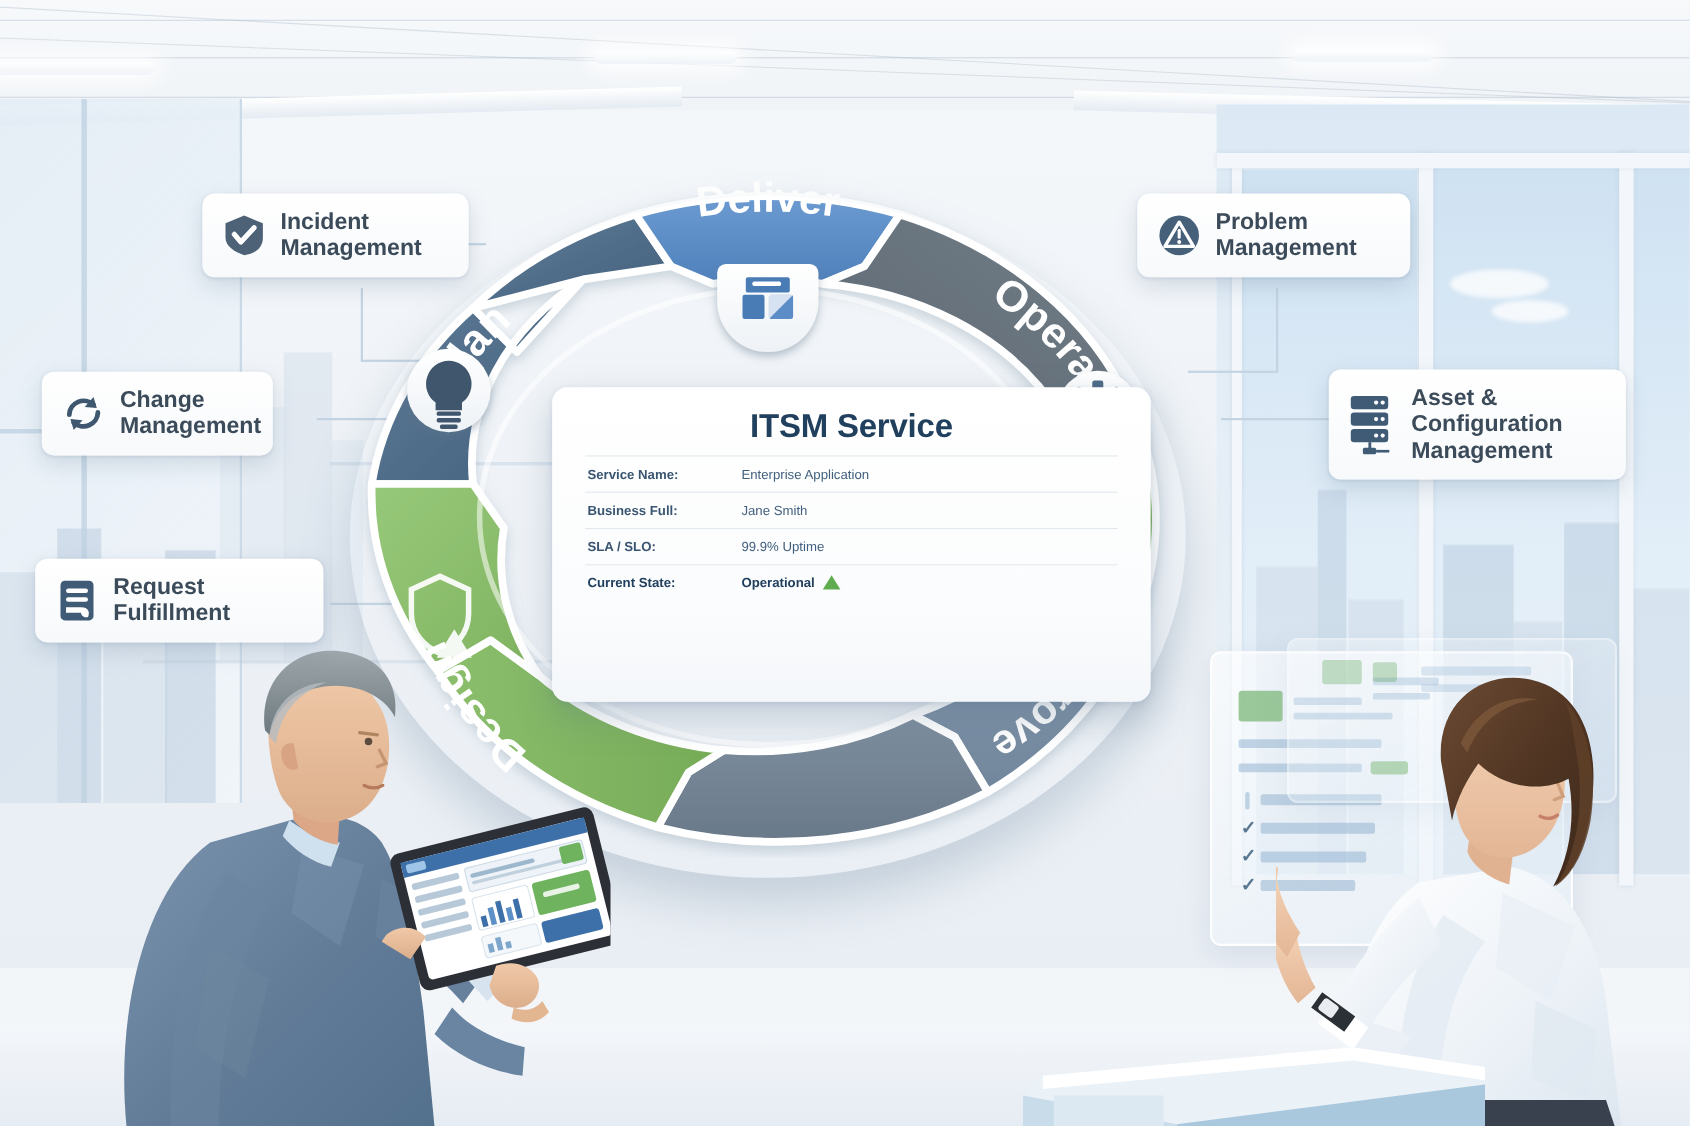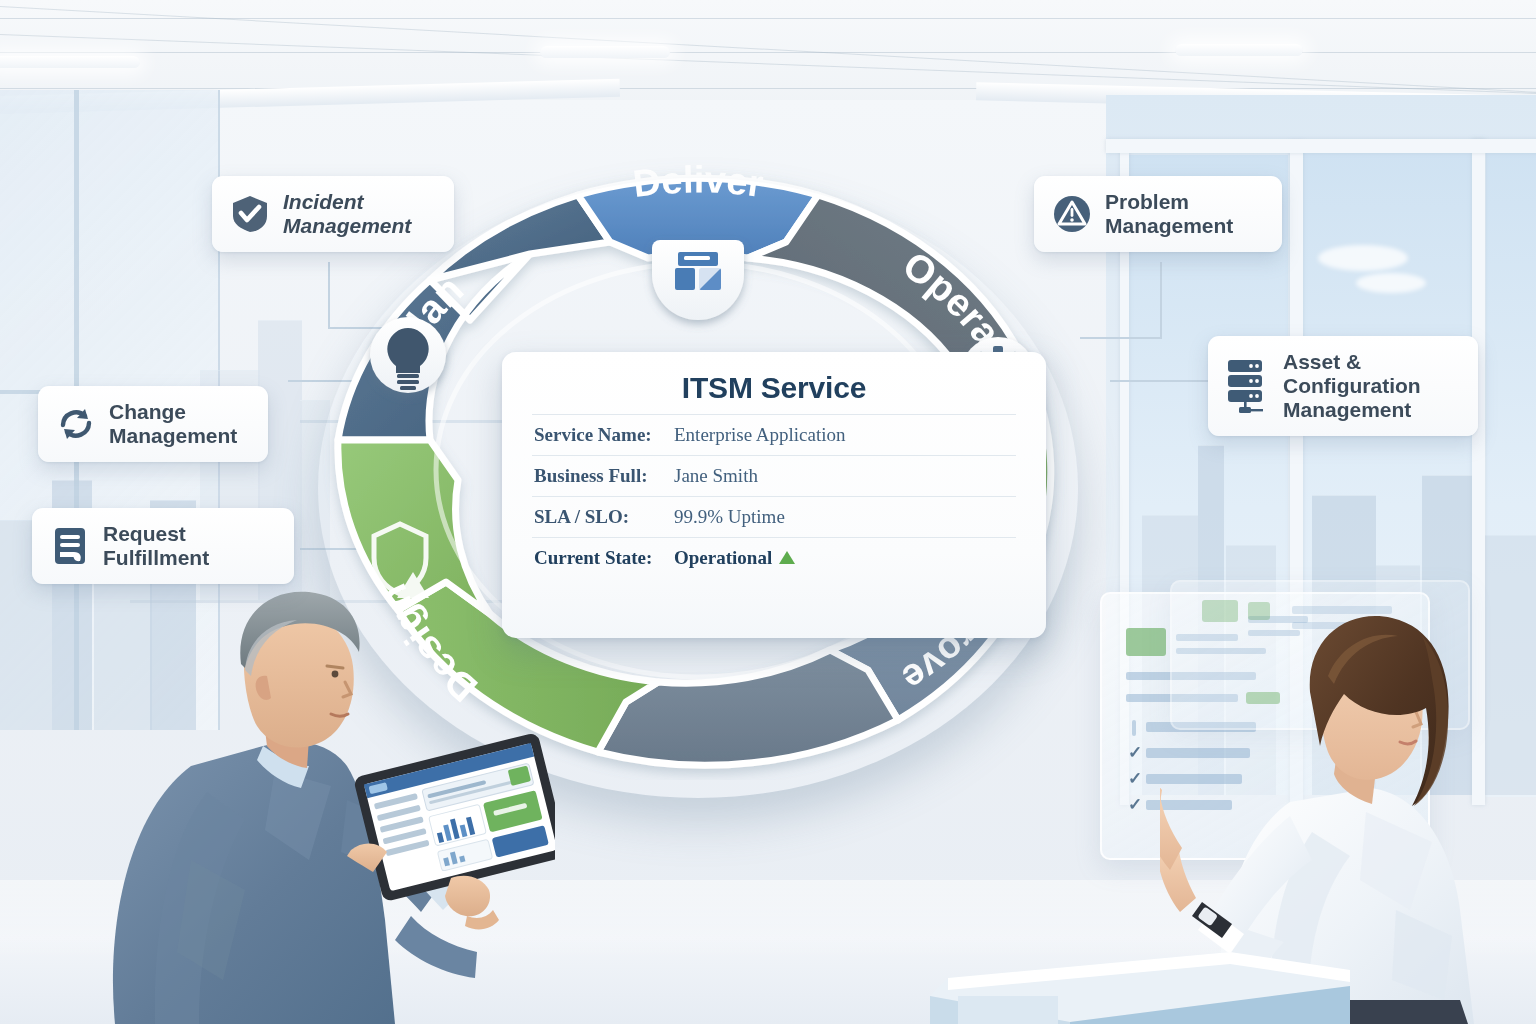--- a/index.html
+++ b/index.html
@@ -70,22 +70,22 @@
     box-shadow:0 14px 34px rgba(90,115,140,.28), 0 2px 6px rgba(90,115,140,.16);
     padding:20px 30px 16px 30px;
   }
   .card-title { text-align:center; font-size:30px; font-weight:bold; color:#21405e;
     letter-spacing:-.2px; line-height:1.05; }
   .card-sub { display:flex; align-items:center; justify-content:center; gap:12px;
     margin-top:6px; font-size:16px; color:#4e6681; white-space:nowrap; }
   .card-sub .rule { width:54px; height:1px; background:#b9c8d6; flex:none; }
   .card-sub b { color:#2b4a68; font-weight:bold; }
   .rows { margin-top:10px; }
-  .row { display:flex; align-items:center; border-top:1px solid #e1e8ee;
-    padding:9px 2px 9px 2px; font-size:19px;font-family:Liberation Serif, serif; }
+  .row { display:flex; align-items:flex-start; border-top:1px solid #e1e8ee;
+    padding:9px 2px 9px 2px; font-size:12px; }
   .row .k { font-weight:bold; color:#3a5571; width:140px; flex:none; }
   .row .v { color:#42607e; }
   .row.state .k { color:#21405e; }
   .row.state .v { font-weight:bold; color:#21405e; }
   .tri { display:inline-block; width:0; height:0; margin-left:7px;
     border-left:8px solid transparent; border-right:8px solid transparent;
     border-bottom:13px solid #5eac4e; vertical-align:-1px; }
 
   
   .callout { position:absolute; display:flex; align-items:center; gap:13px;
@@ -532,33 +532,33 @@
         <span class="v">99.9% Uptime</span>
       </div>
       <div class="row state">
         <span class="k">Current State:</span>
         <span class="v">Operational</span>
         <span class="tri"></span>
       </div>
     </div>
   </div>
 
-  <div class="callout" style="left:212px;top:176px;width:242px;font-style:italic;">
+  <div class="callout" style="left:184px;top:176px;width:242px;">
     <span class="ic">
       <svg width="38" height="40" viewBox="0 0 38 40">
         <path d="M19,2 L36,9 v13 c0,10 -8,15 -17,16 C10,35 2,30 2,22 V9 Z" fill="#4e6277"></path>
         <path d="M10,19 l6,7 l12,-13" fill="none" stroke="#fff" stroke-width="4.6" stroke-linecap="round" stroke-linejoin="round"></path>
       </svg>
     </span>
     <span class="lbl">
       <span>Incident</span><br><span>Management</span>
     </span>
   </div>
 
-  <div class="callout" style="left:38px;top:338px;width:230px;margin-top:48px;">
+  <div class="callout" style="left:38px;top:338px;width:210px;">
     <span class="ic">
       <svg width="38" height="34" viewBox="0 0 38 34">
         <path d="M6,18 a13,13 0 0 1 22,-9" fill="none" stroke="#3f5870" stroke-width="4.4" stroke-linecap="round"></path>
         <path d="M28,2 l3,10 l-11,-1 z" fill="#3f5870"></path>
         <path d="M32,16 a13,13 0 0 1 -22,9" fill="none" stroke="#3f5870" stroke-width="4.4" stroke-linecap="round"></path>
         <path d="M10,32 l-3,-10 l11,1 z" fill="#3f5870"></path>
       </svg>
     </span>
     <span class="lbl">
       <span>Change</span><br><span>Management</span>

